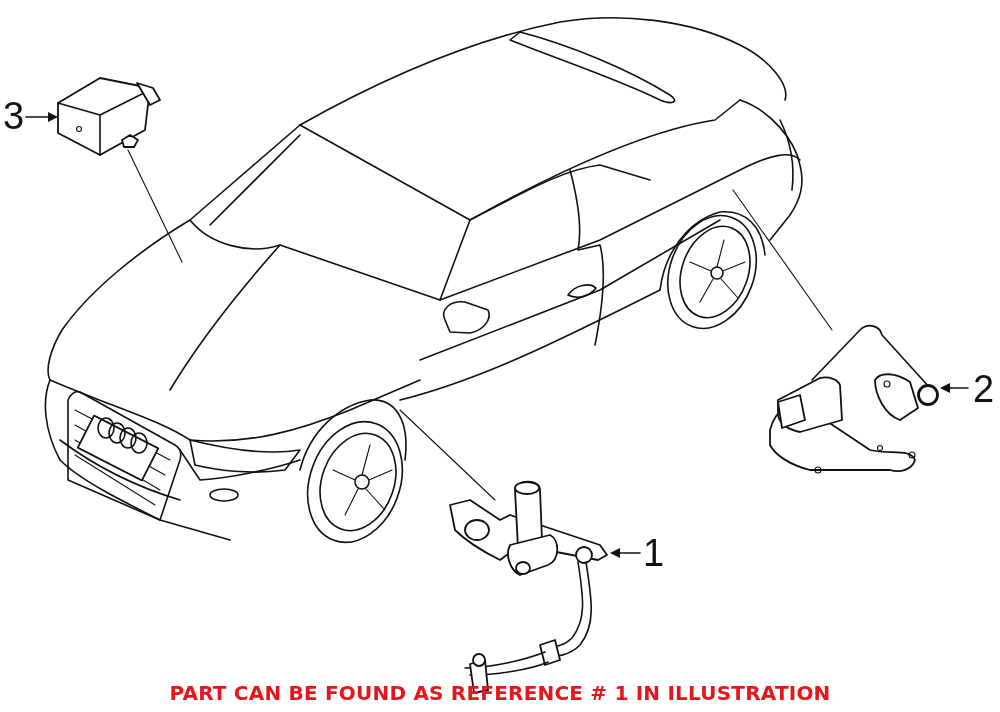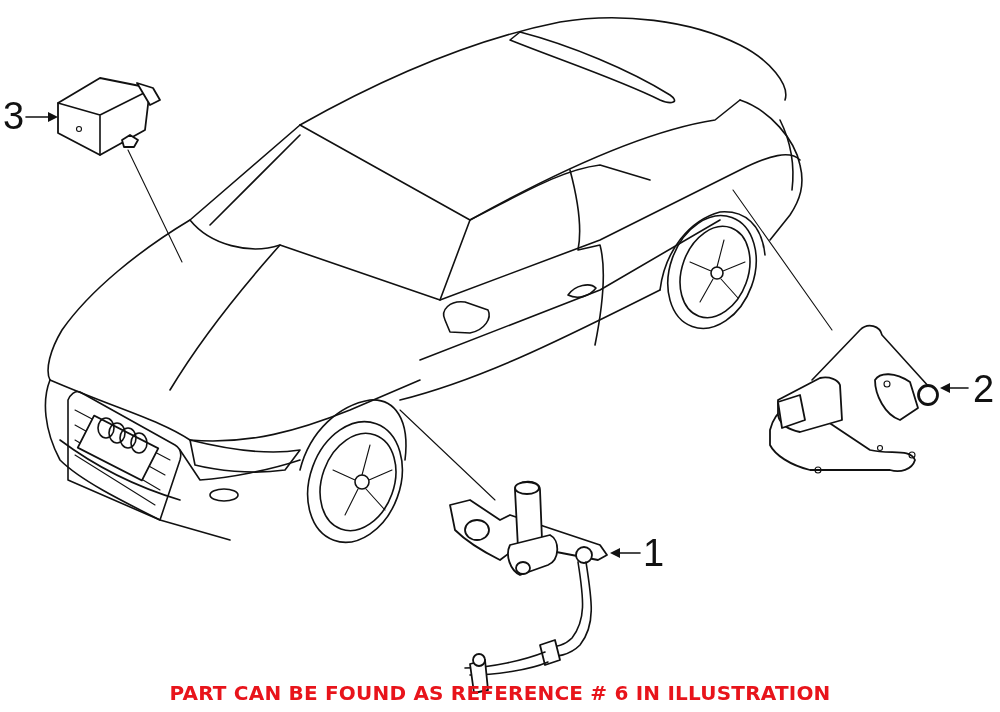--- a/index.html
+++ b/index.html
@@ -145,14 +145,14 @@
     <g>
       <line class="ln" x1="618" y1="553" x2="640" y2="553"></line>
       <path d="M610,553 L620,548 L620,558 Z" fill="#111"></path>
     </g>
   </svg>
 
   <div class="callout-num" style="left:3px; top:97px;">3</div>
   <div class="callout-num" style="left:973px; top:370px;">2</div>
   <div class="callout-num" style="left:643px; top:534px;">1</div>
 
-  <div class="footer-note">PART CAN BE FOUND AS REFERENCE # 6 IN ILLUSTRATION</div>
+  <div class="footer-note">PART CAN BE FOUND AS REFERENCE # 1 IN ILLUSTRATION</div>
 </div>
 
 </body></html>

